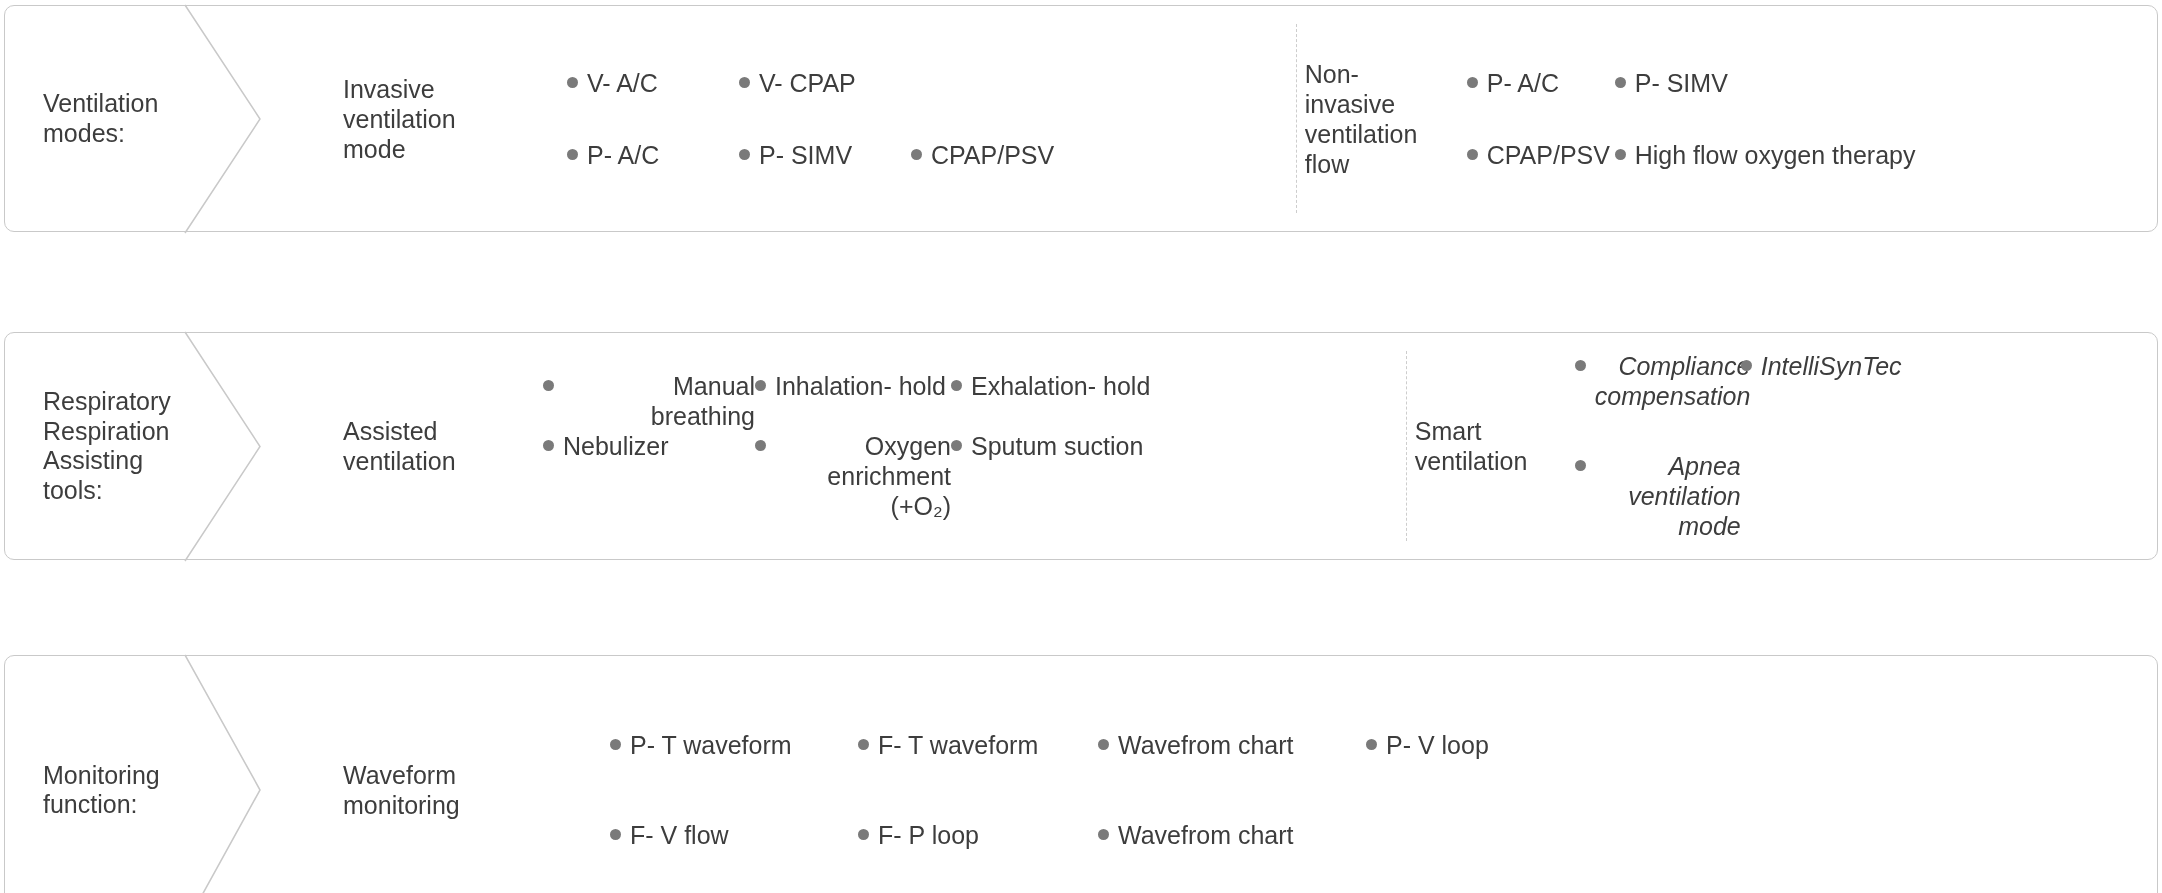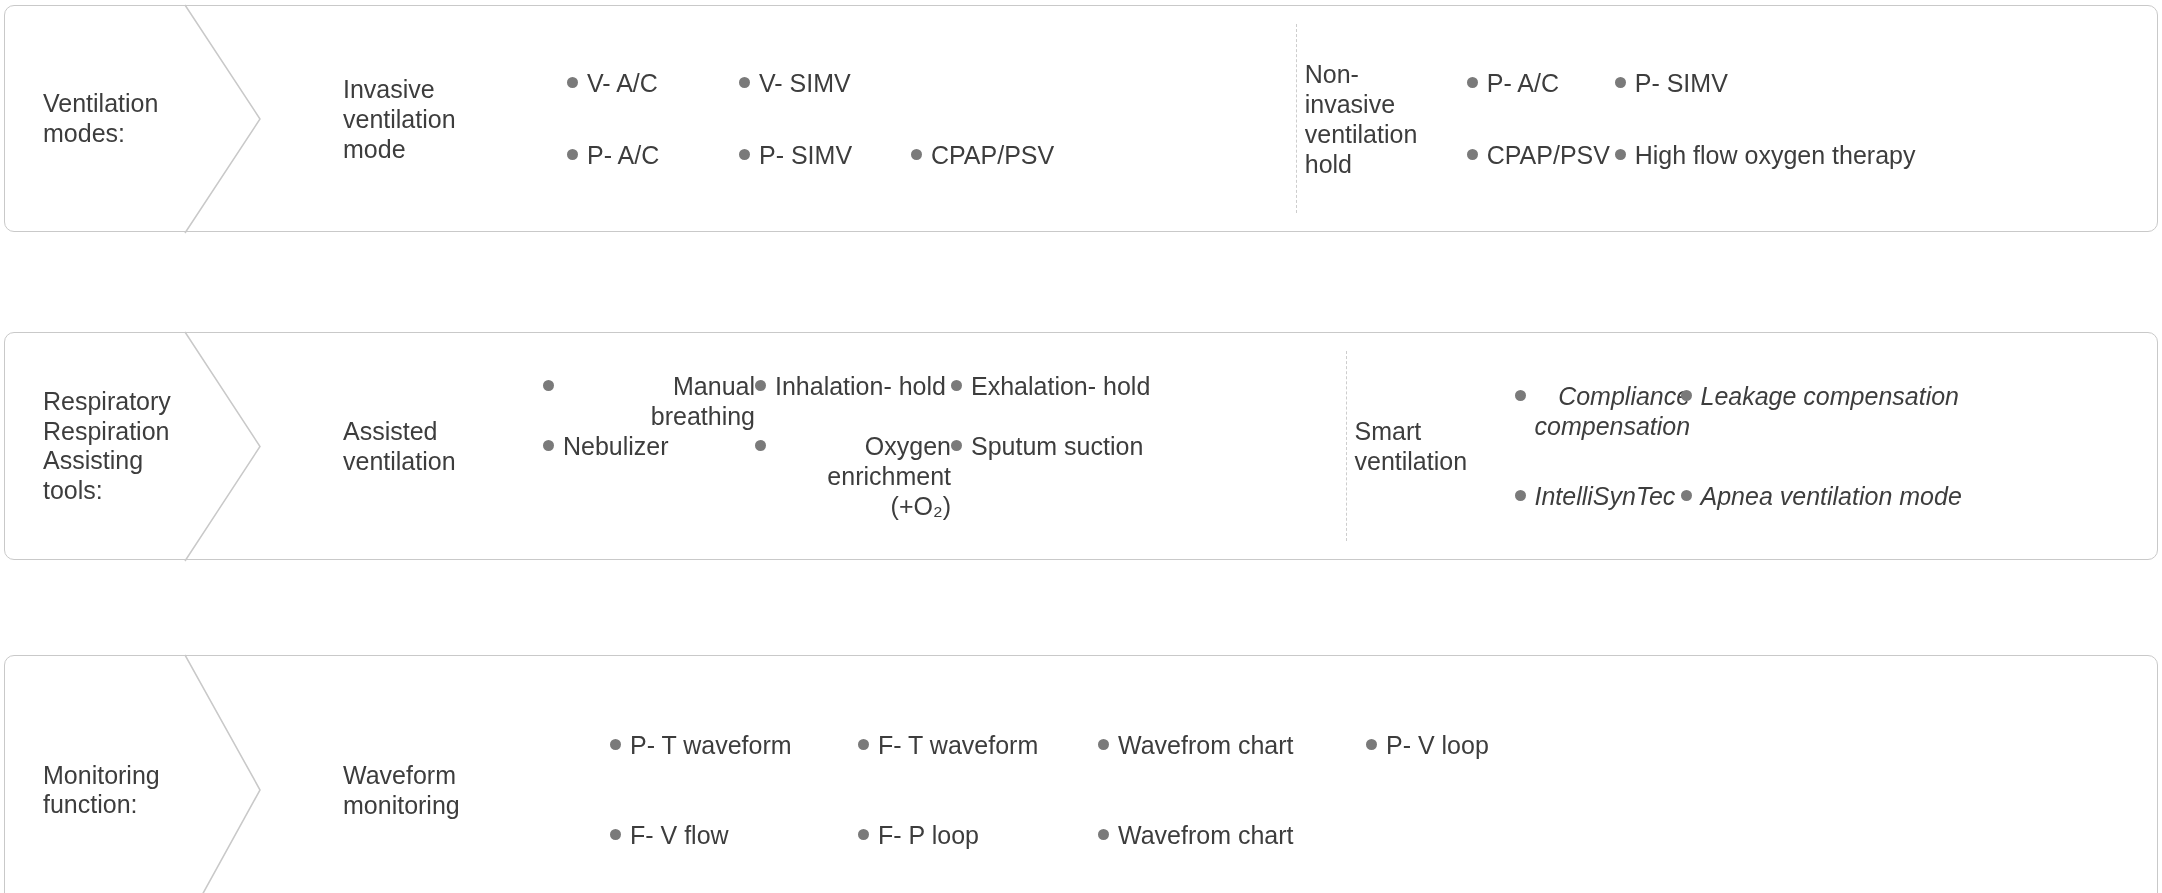--- a/index.html
+++ b/index.html
@@ -166,21 +166,21 @@
 mode</span>
     </div>
 
     <div class="items grid-r1a">
       <div class="item">
         <span class="bullet"></span>
         <span class="item-label">V- A/C</span>
       </div>
       <div class="item">
         <span class="bullet"></span>
-        <span class="item-label">V- SIMV</span>
+        <span class="item-label">V- CPAP</span>
       </div>
       <div class="item"></div>
 
       <div class="item">
         <span class="bullet"></span>
         <span class="item-label">P- A/C</span>
       </div>
       <div class="item">
         <span class="bullet"></span>
         <span class="item-label">P- SIMV</span>
@@ -190,21 +190,21 @@
         <span class="item-label">CPAP/PSV</span>
       </div>
     </div>
 
     <div class="vdivider"></div>
 
     <div class="sublabel sublabel-1">
       <span>Non-
 invasive
 ventilation
-hold</span>
+flow</span>
     </div>
 
     <div class="items grid-r1b">
       <div class="item">
         <span class="bullet"></span>
         <span class="item-label">P- A/C</span>
       </div>
       <div class="item">
         <span class="bullet"></span>
         <span class="item-label">P- SIMV</span>
@@ -273,24 +273,20 @@
     </div>
 
     <div class="items grid-r2b">
       <div class="item">
         <span class="bullet"></span>
         <span class="item-label">Compliance
 compensation</span>
       </div>
       <div class="item">
         <span class="bullet"></span>
-        <span class="item-label">Leakage compensation</span>
-      </div>
-      <div class="item">
-        <span class="bullet"></span>
         <span class="item-label">IntelliSynTec</span>
       </div>
       <div class="item">
         <span class="bullet"></span>
         <span class="item-label">Apnea ventilation mode</span>
       </div>
     </div>
   </div>
 
   <div class="card card-3">

